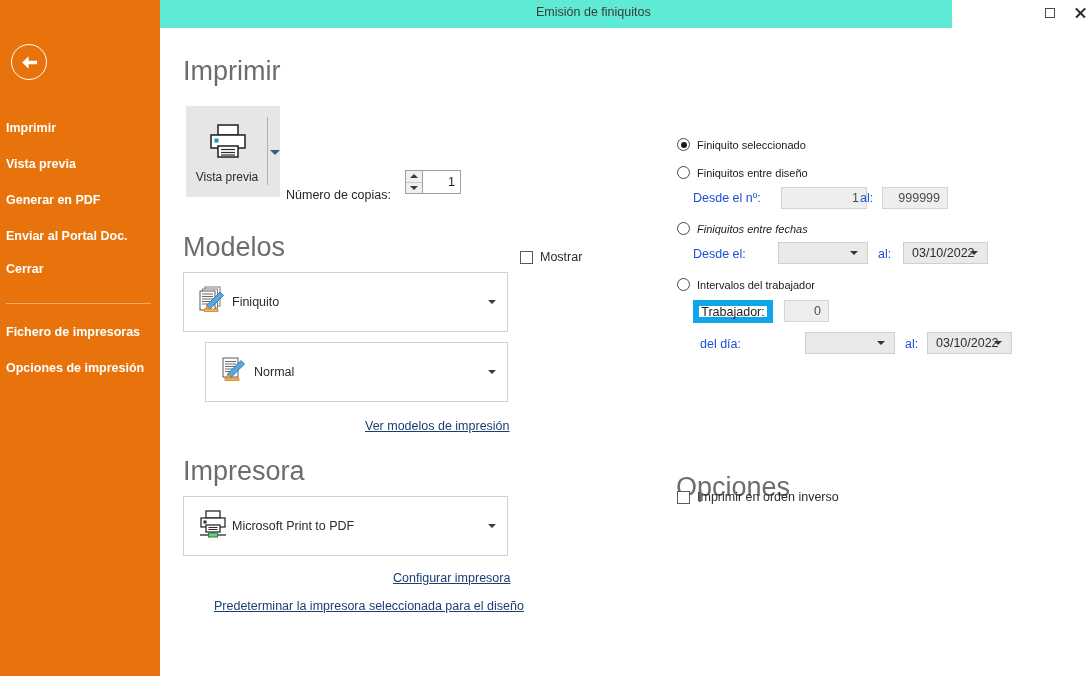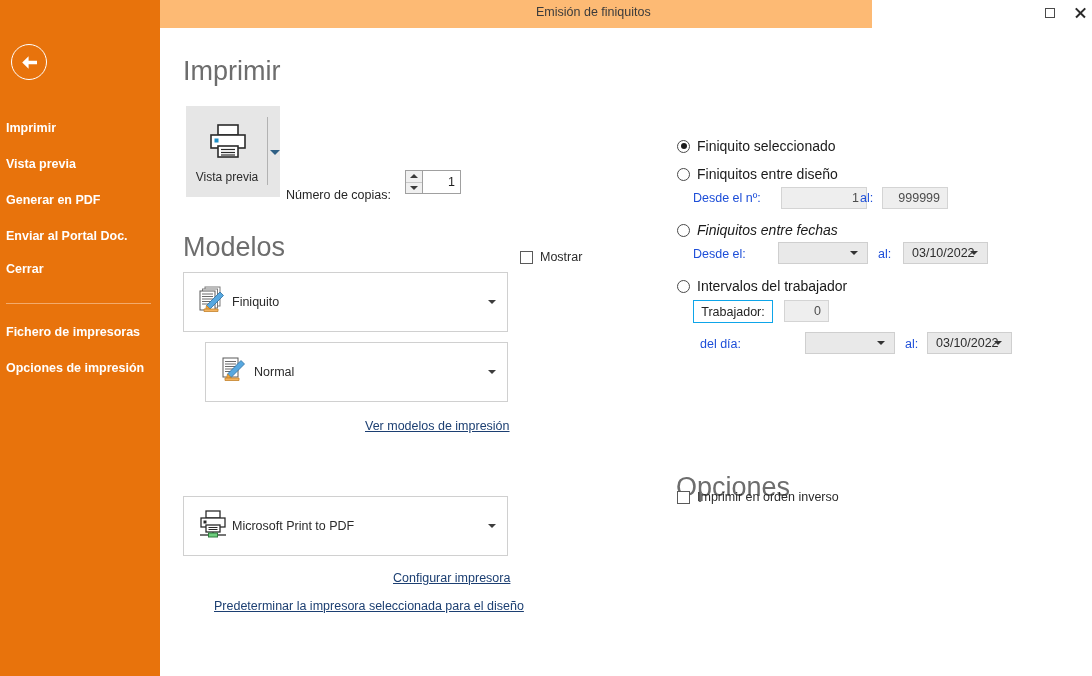--- a/index.html
+++ b/index.html
@@ -8,22 +8,22 @@
     width: 1092px; height: 676px;
     background: #ffffff;
     font-family: "Liberation Sans", sans-serif;
     color: #222;
     overflow: hidden;
     position: relative;
   }
 
   
   #titlebar {
-    position:absolute; left:0; top:0; width:872px; height:28px;
-    background:#fdba74;
+    position:absolute; left:0; top:0; width:952px; height:28px;
+    background:#5eead4;
   }
   #titlebar .title {
     position:absolute; left:536px; top:5px;
     font-size:12.5px; color:#3b3b3b; white-space:nowrap;
   }
   .wincontrol {
     position:absolute; top:0; width:30px; height:26px;
     display:flex; align-items:center; justify-content:center;
     cursor:default;
   }
@@ -146,21 +146,21 @@
   
   .radio-row { position:absolute; display:flex; align-items:center; cursor:pointer; }
   .radio {
     width:13px; height:13px; border-radius:50%; border:1.3px solid #4a4a4a;
     background:#fff; position:relative; flex:0 0 auto;
   }
   .radio.checked:after{
     content:""; position:absolute; left:2.5px; top:2.5px; width:6px; height:6px;
     border-radius:50%; background:#1a1a1a;
   }
-  .radio-label { margin-left:7px; font-size:14px; color:#1a1a1a; white-space:nowrap; }
+  .radio-label { margin-left:7px; font-size:11px; color:#1a1a1a; white-space:nowrap; }
 
   .field-label {
     position:absolute; font-size:12.5px; color:#1d4ed8; white-space:nowrap;
   }
 
   .txt-field {
     position:absolute; background:#eeeeee; border:1px solid #d4d4d4;
     font-size:12.5px; color:#4d4d4d; text-align:right;
     padding-right:7px; line-height:20px; cursor:text;
   }
@@ -172,21 +172,21 @@
     position:absolute; left:8px; top:50%; transform:translateY(-50%);
     font-size:12.5px; color:#2d2d2d; white-space:nowrap;
   }
   .date-combo .dcaret {
     position:absolute; right:9px; top:50%; margin-top:-2px;
     width:0;height:0;border-left:4px solid transparent;border-right:4px solid transparent;
     border-top:4px solid #333;
   }
 
   .push-button {
-    position:absolute; background:#ffffff; border:1px solid #0ea5e9;
+    position:absolute; background:#ffffff; border:6px solid #0ea5e9;
     font-size:12.5px; color:#232323; display:flex; align-items:center;
     justify-content:center; cursor:pointer;
   }
 </style>
 </head>
 <body>
 
 <div id="titlebar">
   <div class="title">Emisión de finiquitos</div>
 
@@ -313,20 +313,21 @@
         <path d="M7.5 18 L11 21.5 L6.5 23 Z" fill="#f2a83c" stroke="#c4812a" stroke-width="0.8"></path>
         <path d="M5 24.5 L19 24.5 L19 22 L5 22 Z" fill="#f4b460" stroke="#c4812a" stroke-width="0.8"></path>
       </svg>
     </span>
     <span class="combo-text">Normal</span>
     <span class="combo-caret"></span>
   </div>
 
   <a class="link" style="left:205px; top:391px;">Ver modelos de impresión</a>
 
+  <div class="section-title" style="left:23px; top:428px;">Impresora</div>
 
   <div class="combo-box" style="left:23px; top:468px; width:325px; height:60px;">
     <span class="combo-icon">
       <svg width="32" height="30" viewBox="0 0 32 30">
         <rect x="8" y="2" width="14" height="7" fill="#ffffff" stroke="#2b2b2b" stroke-width="1.3"></rect>
         <rect x="3" y="9" width="24" height="9" fill="#ffffff" stroke="#2b2b2b" stroke-width="1.3"></rect>
         <rect x="5.5" y="11.5" width="3" height="3" fill="#2b2b2b"></rect>
         <rect x="8" y="16" width="14" height="7" fill="#ffffff" stroke="#2b2b2b" stroke-width="1.3"></rect>
         <line x1="10.5" y1="18.5" x2="19.5" y2="18.5" stroke="#2b2b2b" stroke-width="1"></line>
         <line x1="10.5" y1="20.5" x2="19.5" y2="20.5" stroke="#2b2b2b" stroke-width="1"></line>

